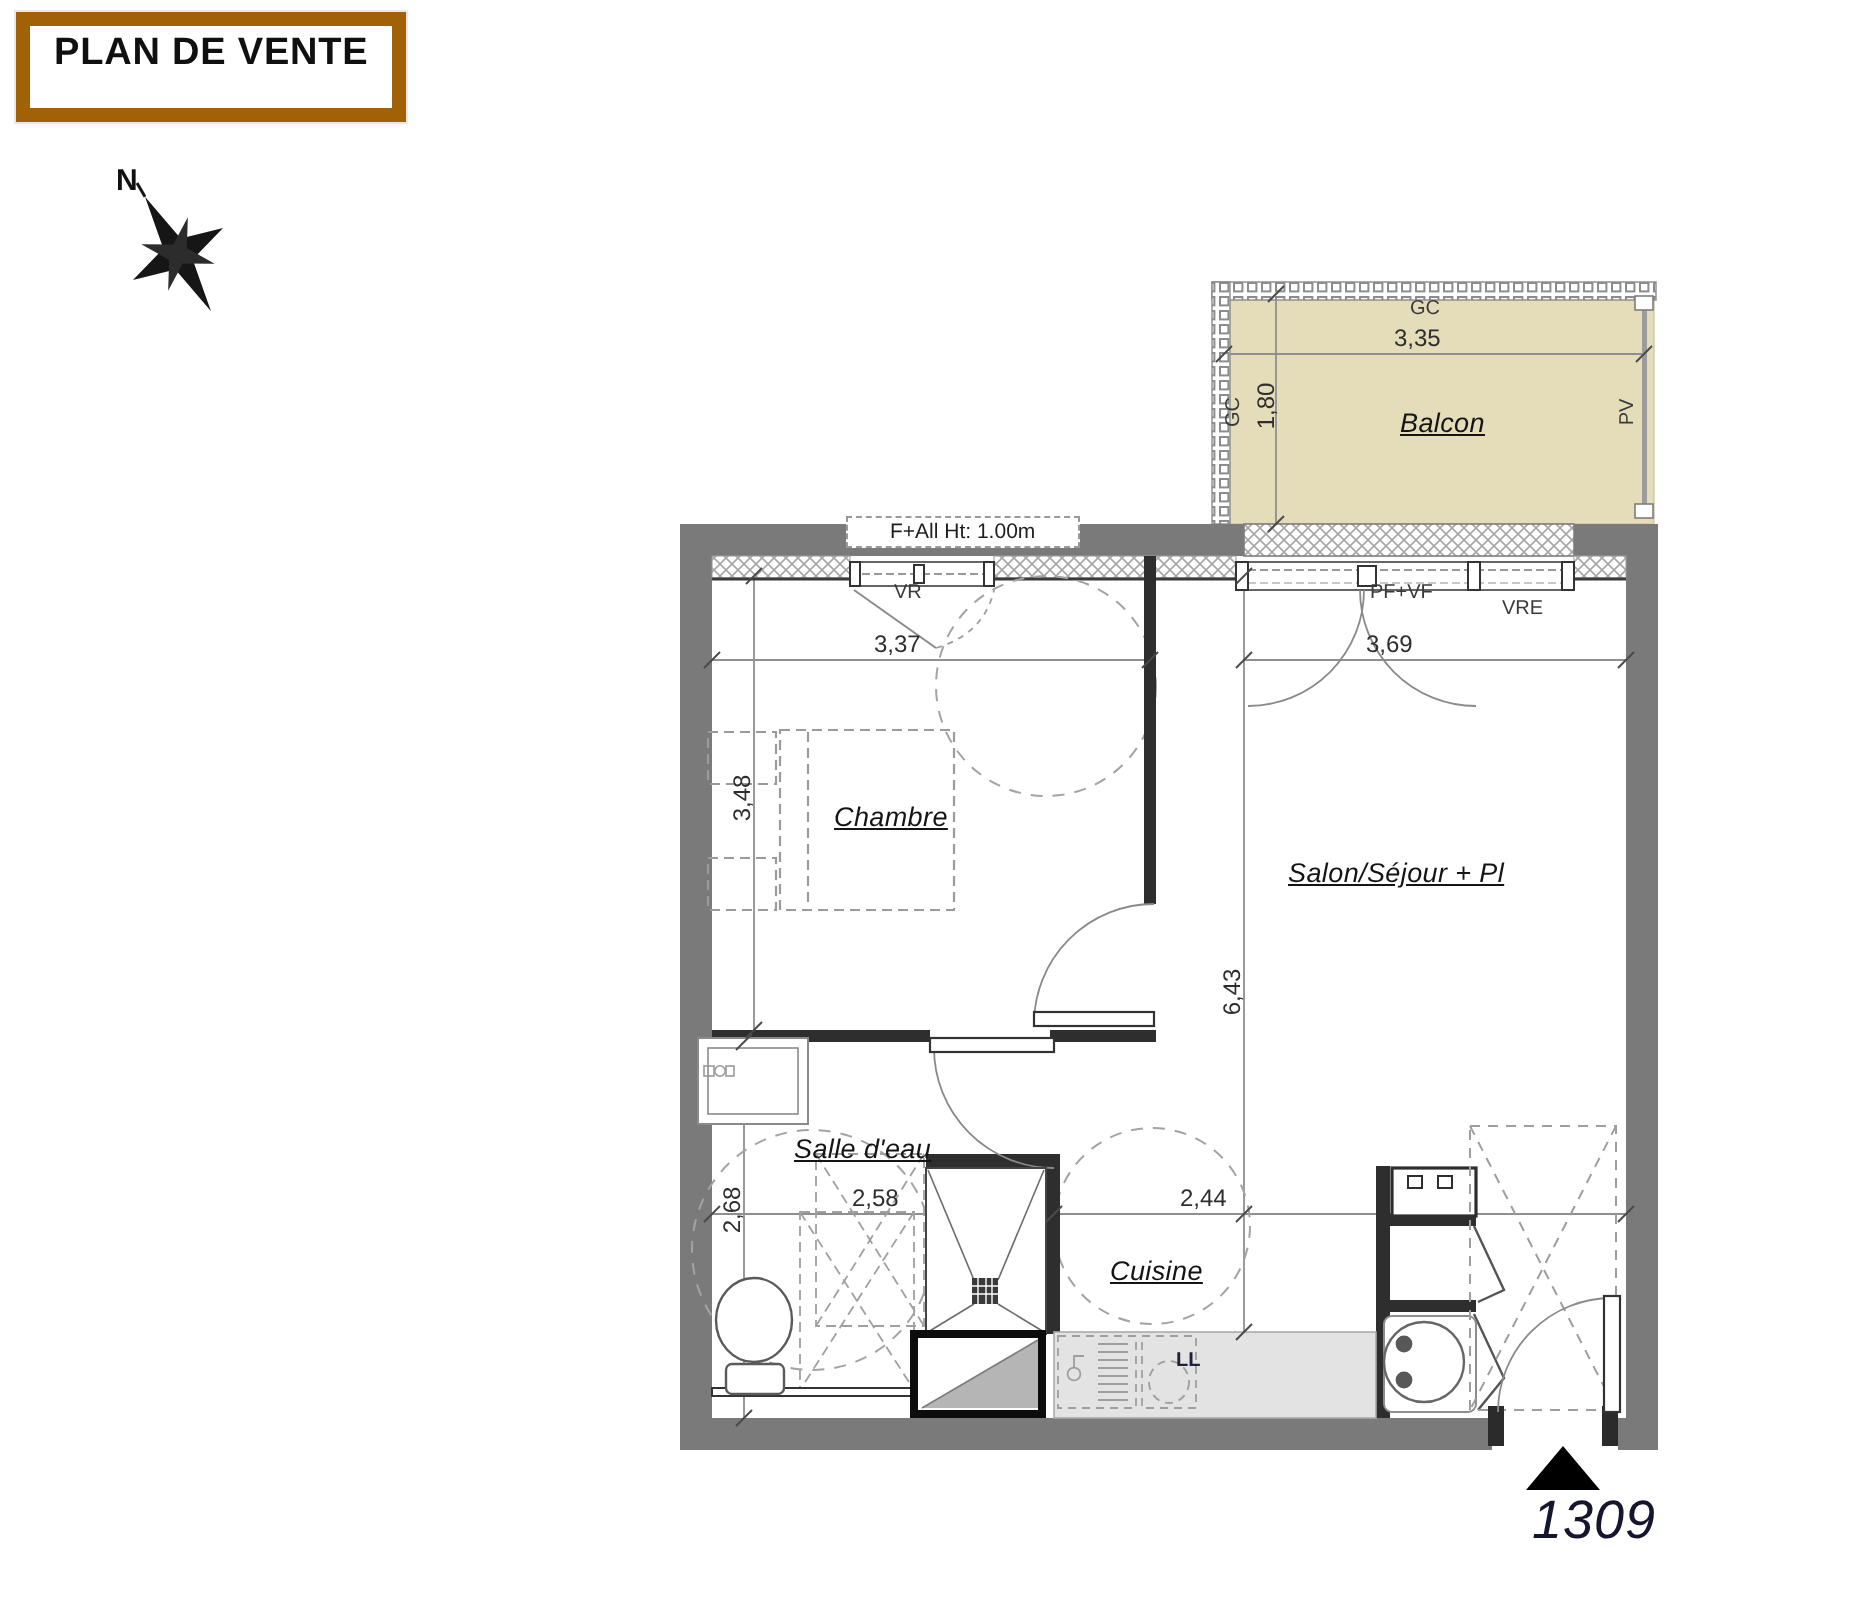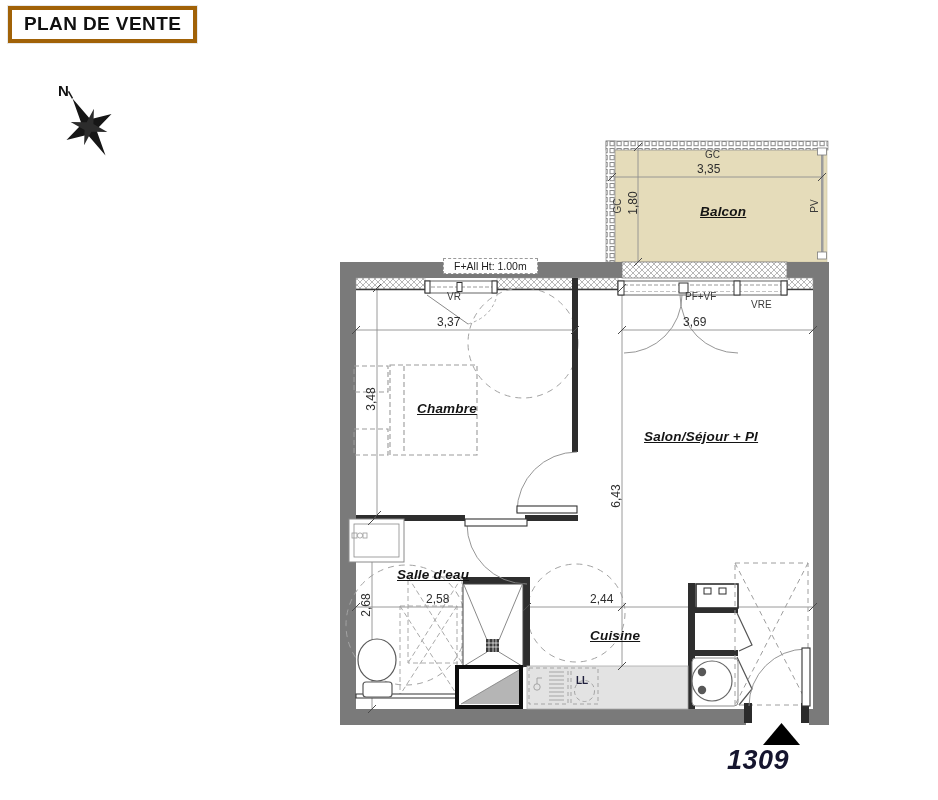--- a/index.html
+++ b/index.html
@@ -3,41 +3,41 @@
 <meta charset="utf-8">
 <style>
   html,body { margin:0; padding:0; background:#ffffff; }
   #stage {
     position:relative; width:938px; height:800px; background:#fff; overflow:hidden;
     font-family:"Liberation Sans", sans-serif; color:#222;
   }
   #plan-svg { position:absolute; left:0; top:0; }
   .abs { position:absolute; white-space:nowrap; }
   .title-box {
-    left:8px; top:6px; padding:3px 12px 4px 12px;
-    border:4px solid #a16207; box-shadow:0 0 0 1px #e8e8e8;
+    left:8px; top:6px; padding:3px 12px 16px 12px;
+    border:7px solid #a16207; box-shadow:0 0 0 1px #e8e8e8;
     background:#fff; font-size:19px; font-weight:bold; letter-spacing:.4px; color:#101010;
   }
   .north { left:58px; top:82px; font-size:15px; font-weight:bold; color:#101010; }
   .room {
-    font-size:13.5px; font-weight:bold; font-style:italic;
+    font-size:13.5px; font-weight:normal; font-style:italic;
     text-decoration:underline; color:#141414; letter-spacing:.2px;
   }
   .dim { font-size:12px; color:#2e2e2e; }
   .sm  { font-size:10px; color:#3a3a3a; }
   .vtx { transform:translate(-50%,-50%) rotate(-90deg); transform-origin:center; }
   .win-note {
-    left:423px; top:258px; padding:1px 10px; background:#fff;
-    border:1px dashed #9a9a9a; font-size:10.5px; color:#1e1e1e;margin-left:20px;
+    left:423px; top:258px; padding:1px 21px; background:#fff;
+    border:1px dashed #9a9a9a; font-size:10.5px; color:#1e1e1e;
   }
   .lot {
-    left:727px; top:745px; width:66px; text-align:left;
-    font-size:27px; font-weight:bold; font-style:italic; color:#15152e; letter-spacing:.5px;
-  }
-  .ll { font-size:10px; font-weight:bold; color:#20203c; }
+    left:764px; top:745px; width:66px; text-align:center;
+    font-size:27px; font-weight:normal; font-style:italic; color:#15152e; letter-spacing:.5px;
+  }
+  .ll { font-size:10px; font-weight:bold; color:#20203c;margin-left:12px; }
 </style>
 </head>
 <body>
 
 <div id="stage">
 
   <svg id="plan-svg" width="938" height="800" viewBox="0 0 938 800">
     <defs>
       <pattern id="hatch" width="6" height="6" patternUnits="userSpaceOnUse">
         <rect width="6" height="6" fill="#ffffff"></rect>
@@ -269,18 +269,18 @@
   <div class="abs dim" style="left:683px; top:315px;">3,69</div>
   <div class="abs dim vtx" style="left:371px; top:399px;">3,48</div>
   <div class="abs dim vtx" style="left:616px; top:496px;">6,43</div>
   <div class="abs dim vtx" style="left:366px; top:605px;">2,68</div>
   <div class="abs dim" style="left:426px; top:592px;text-align:right;">2,58</div>
   <div class="abs dim" style="left:590px; top:592px;">2,44</div>
 
   <div class="abs room" style="left:401px; top:401px;margin-left:16px;">Chambre</div>
   <div class="abs room" style="left:644px; top:429px;">Salon/Séjour + Pl</div>
   <div class="abs room" style="left:397px; top:539px;margin-top:28px;">Salle d'eau</div>
-  <div class="abs room" style="left:555px; top:628px;margin-left:35px;">Cuisine</div>
+  <div class="abs room" style="left:555px; top:628px;">Cuisine</div>
 
   <div class="abs ll" style="left:576px; top:675px;">LL</div>
   <div class="abs lot">1309</div>
 
 </div>
 
 </body></html>

